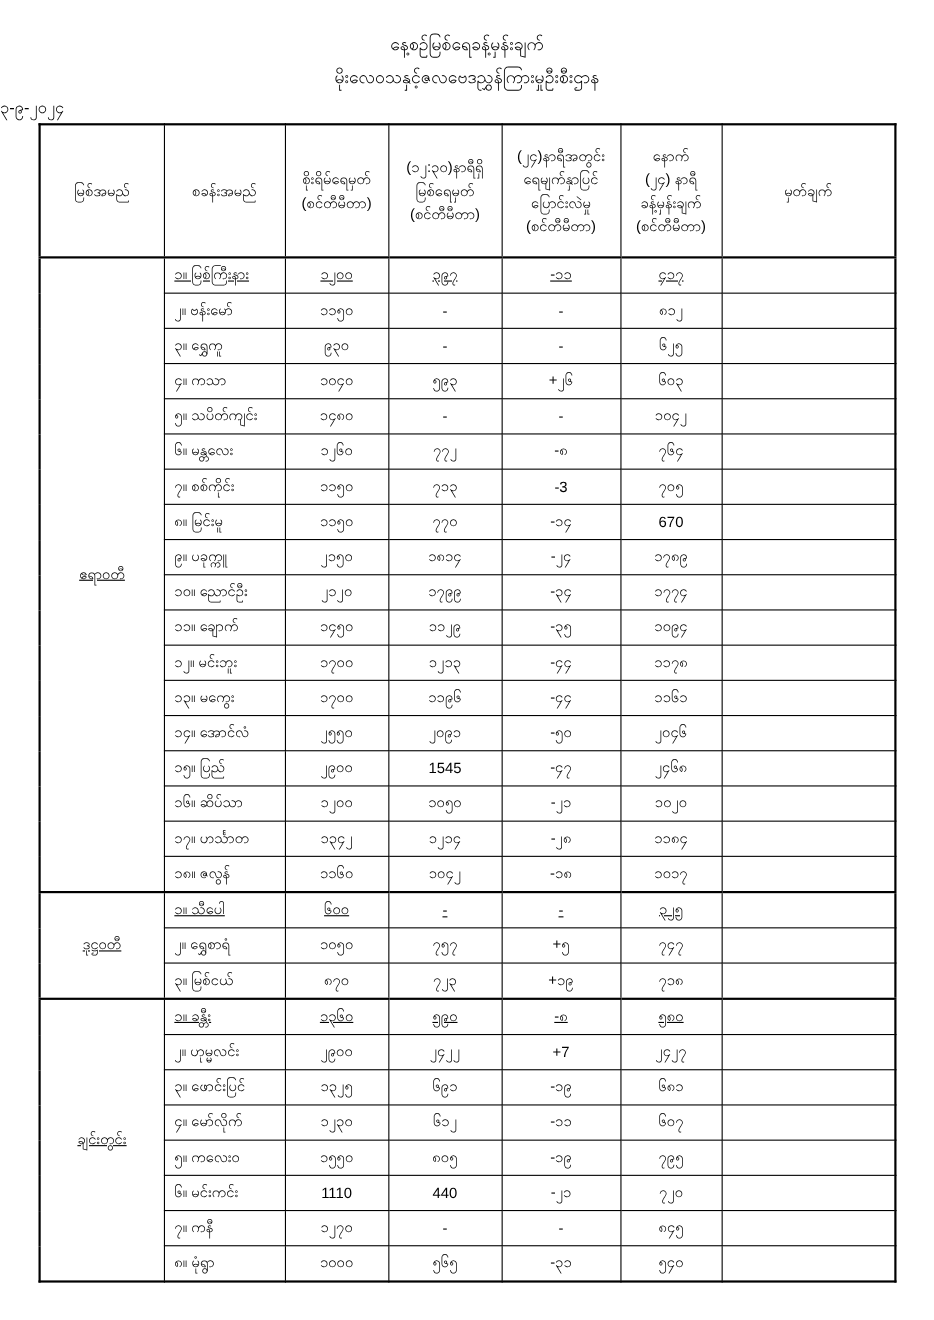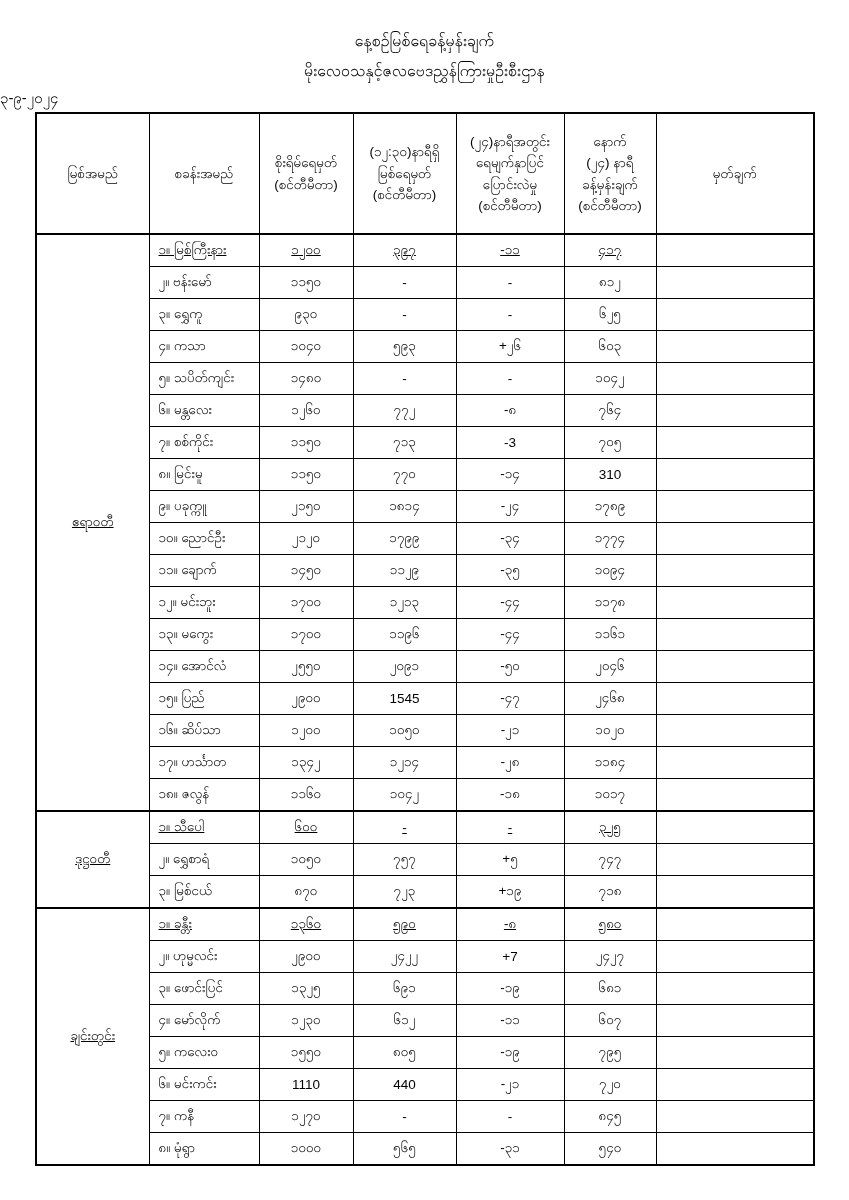--- a/index.html
+++ b/index.html
@@ -158,21 +158,21 @@
           <td class="c-level">၇၁၃</td>
           <td class="c-change">-3</td>
           <td class="c-forecast">၇၀၅</td>
           <td class="c-remark"></td>
         </tr>
         <tr>
           <td class="c-station">၈။ မြင်းမူ</td>
           <td class="c-danger">၁၁၅၀</td>
           <td class="c-level">၇၇၀</td>
           <td class="c-change">-၁၄</td>
-          <td class="c-forecast">310</td>
+          <td class="c-forecast">670</td>
           <td class="c-remark"></td>
         </tr>
         <tr>
           <td class="c-station">၉။ ပခုက္ကူ</td>
           <td class="c-danger">၂၁၅၀</td>
           <td class="c-level">၁၈၁၄</td>
           <td class="c-change">-၂၄</td>
           <td class="c-forecast">၁၇၈၉</td>
           <td class="c-remark"></td>
         </tr>

